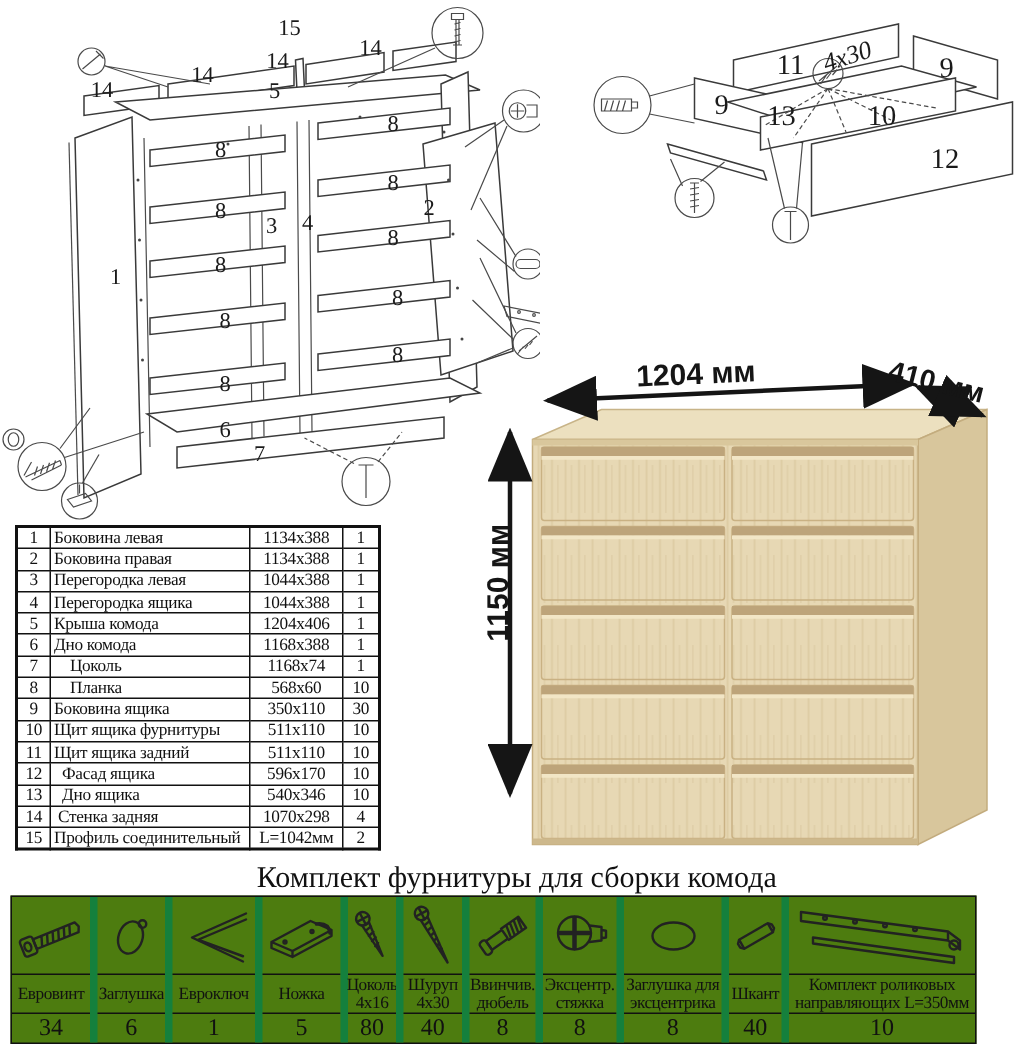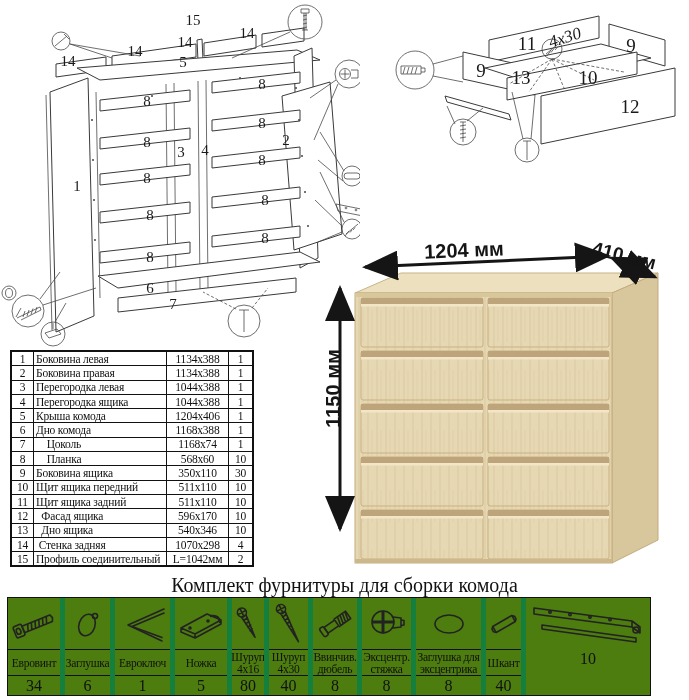--- a/index.html
+++ b/index.html
@@ -345,21 +345,21 @@
 
       <tr>
         <td class="c-num">9</td>
         <td class="c-name">Боковина ящика</td>
         <td class="c-size">350x110</td>
         <td class="c-qty">30</td>
       </tr>
 
       <tr>
         <td class="c-num">10</td>
-        <td class="c-name">Щит ящика передний</td>
+        <td class="c-name">Щит ящика фурнитуры</td>
         <td class="c-size">511x110</td>
         <td class="c-qty">10</td>
       </tr>
 
       <tr>
         <td class="c-num">11</td>
         <td class="c-name">Щит ящика задний</td>
         <td class="c-size">511x110</td>
         <td class="c-qty">10</td>
       </tr>
@@ -452,21 +452,21 @@
   </div>
   <div class="hw-col" style="width:37px">
     <div class="hw-icon">
           <svg width="34" height="46" viewBox="0 0 34 46">
             <g class="ico" transform="rotate(-28 17 23)">
               <circle cx="17" cy="10" r="4.5"></circle>
               <path d="M17,6 L17,14 M13,10 L21,10 M14.5,14 L19.5,14 L17,38 Z M14.8,18 L19.4,17 M15.1,22 L19.1,21 M15.4,26 L18.8,25 M15.7,30 L18.4,29"></path>
             </g>
           </svg>
         </div>
-    <div class="hw-label">Шуруп 4x16</div>
+    <div class="hw-label">Цоколь 4x16</div>
     <div class="hw-qty">80</div>
   </div>
   <div class="hw-col" style="width:44px">
     <div class="hw-icon">
           <svg width="40" height="46" viewBox="0 0 40 46">
             <g class="ico" transform="rotate(-28 20 23)">
               <circle cx="20" cy="6" r="4.5"></circle>
               <path d="M20,2 L20,10 M16,6 L24,6 M17.5,10 L22.5,10 L20,43 Z M17.7,14 L22.3,13 M18,18 L22,17 M18.3,22 L21.8,21 M18.6,26 L21.5,25 M18.9,30 L21.2,29 M19.2,34 L21,33"></path>
             </g>
           </svg>
@@ -529,17 +529,18 @@
               <path d="M6,7 L104,20 L104,26 L6,13 Z M104,20 L112,26 L112,32 L104,26"></path>
               <circle cx="22" cy="11" r="1.2"></circle>
               <circle cx="42" cy="13.5" r="1.2"></circle>
               <circle cx="62" cy="16" r="1.2"></circle>
               <circle cx="82" cy="18.5" r="1.2"></circle>
               <path d="M14,24 L108,37 L108,41 L14,28 Z"></path>
               <circle cx="108" cy="29" r="3"></circle>
             </g>
           </svg>
         </div>
+    <div class="hw-label">Комплект роликовых направляющих L=350мм</div>
     <div class="hw-qty">10</div>
   </div>
 </div>
 
 </div>
 
 </body></html>

